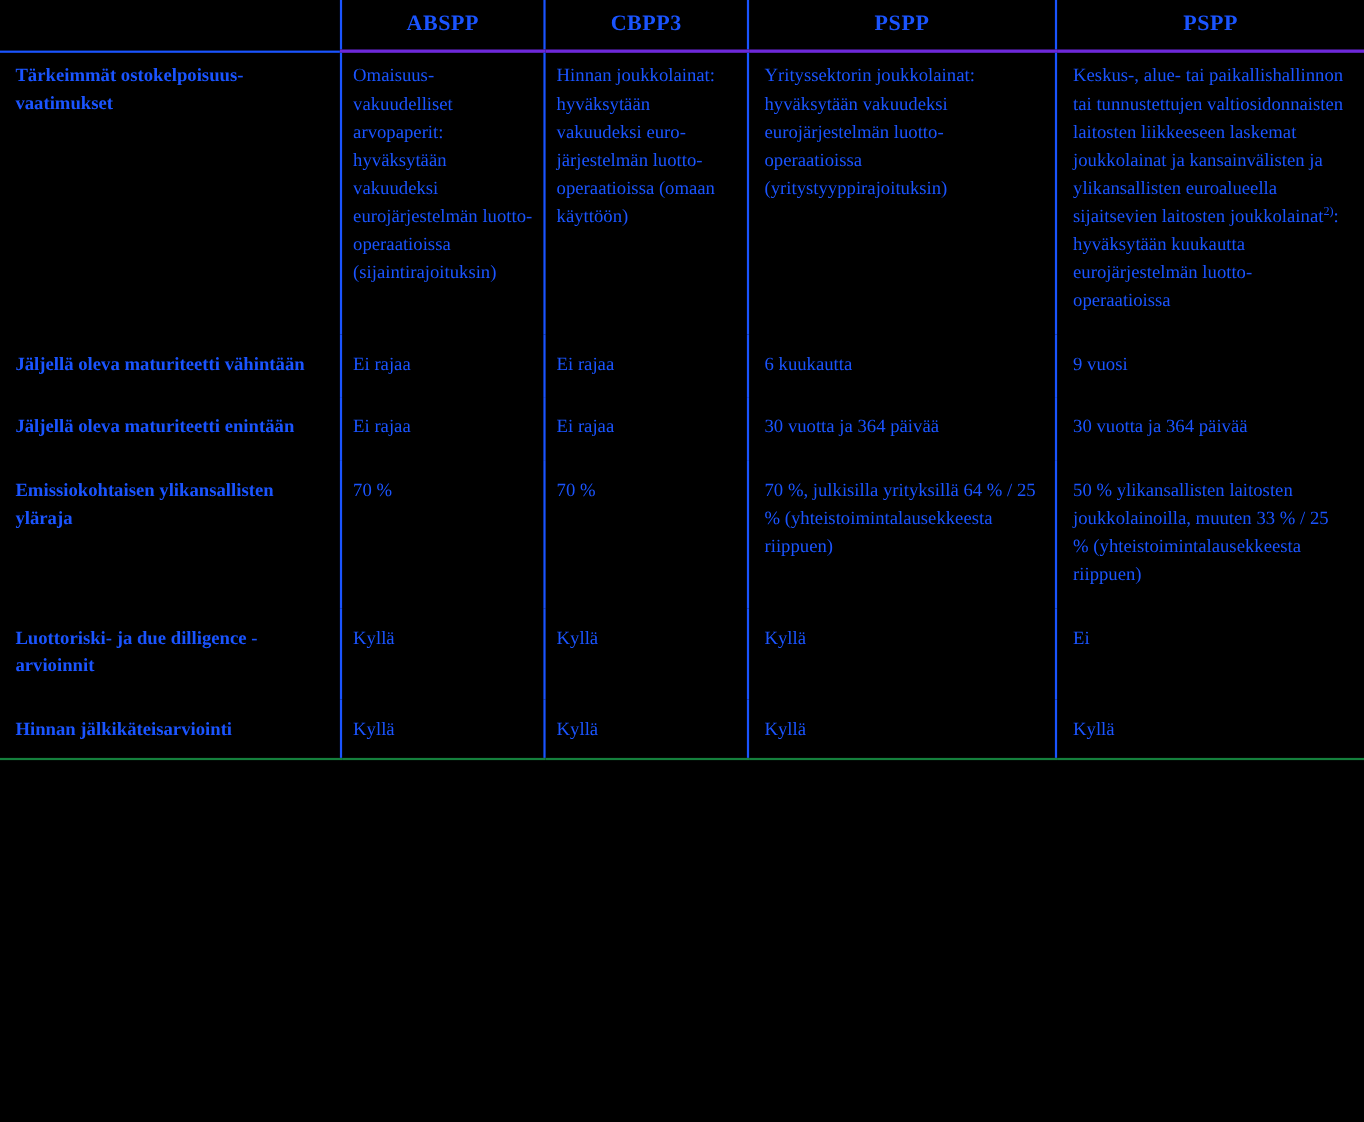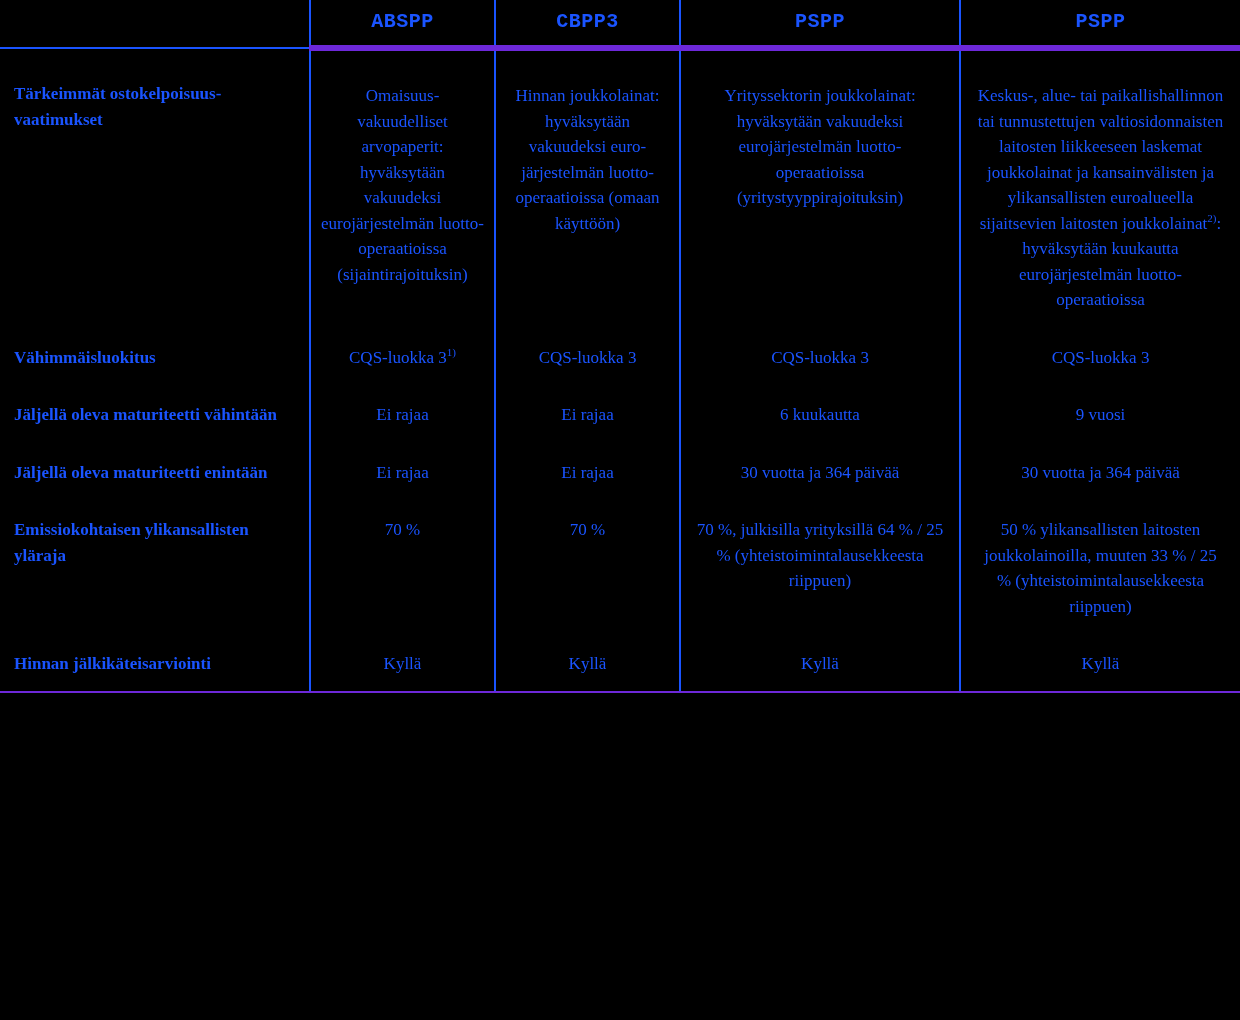--- a/index.html
+++ b/index.html
@@ -38,66 +38,64 @@
     color: #1a54ff;
     text-align: center;
     padding: 10px 6px 12px 6px;
     vertical-align: middle;
     letter-spacing: 0.5px;
   }
   thead th.corner {
     border-bottom: 2px solid #1a54ff;
   }
   thead th.colhead {
-    border-bottom: 6px solid #6d28d9;
+    border-bottom: 3px solid #6d28d9;
     border-left: 2px solid #1a54ff;
-    font-family: Liberation Mono, monospace;
   }
 
   tbody td {
     vertical-align: top;
     padding: 14px 10px 18px 10px;
     font-size: 17px;
     line-height: 1.5;
     color: #1a54ff;
   }
   tbody td.rowlabel {
     font-weight: bold;
     text-align: left;
     padding-left: 14px;
     padding-right: 12px;
   }
   tbody td.cell {
     border-left: 2px solid #1a54ff;
-    text-align: center;
     font-weight: normal;
   }
   tbody tr:last-child td {
     padding-bottom: 14px;
   }
   tbody tr:last-child td.rowlabel,
   tbody tr:last-child td.cell {
-    border-bottom: 2px solid #6d28d9;
+    border-bottom: 2px solid #15803d;
   }
   .narrow {
     display: block;
     margin: 0 auto;
     max-width: 165px;
   }
   .mid {
     display: block;
     margin: 0 auto;
     max-width: 250px;
   }
   sup {
     font-size: 11px;
     vertical-align: super;
     line-height: 0;
   }
-  .first-row td { padding-top: 32px; }
+  .first-row td { padding-top: 8px; }
 </style>
 </head>
 <body>
 
 <div class="sheet">
   <table class="comparison">
     <colgroup>
       <col class="c0">
         <col class="c1">
         <col class="c2">
@@ -124,35 +122,20 @@
             <span class="narrow">Hinnan joukkolainat: hyväksytään vakuudeksi euro-järjestelmän luotto-operaatioissa (omaan käyttöön)</span>
           </td>
         <td class="cell">
             <span class="mid">Yrityssektorin joukkolainat: hyväksytään vakuudeksi eurojärjestelmän luotto-operaatioissa (yritystyyppirajoituksin)</span>
           </td>
         <td class="cell">
             <span class="mid"><span>Keskus-, alue- tai paikallishallinnon tai tunnustettujen valtiosidonnaisten laitosten liikkeeseen laskemat joukkolainat ja kansainvälisten ja ylikansallisten euroalueella sijaitsevien laitosten joukkolainat</span><sup>2)</sup><span>: hyväksytään kuukautta eurojärjestelmän luotto-operaatioissa</span></span>
           </td>
       </tr>
 
-      <tr>
-        <td class="rowlabel">Vähimmäisluokitus</td>
-        <td class="cell">
-            <span class="narrow"><span>CQS-luokka 3</span><sup>1)</sup></span>
-          </td>
-        <td class="cell">
-            <span class="narrow">CQS-luokka 3</span>
-          </td>
-        <td class="cell">
-            <span class="mid">CQS-luokka 3</span>
-          </td>
-        <td class="cell">
-            <span class="mid">CQS-luokka 3</span>
-          </td>
-      </tr>
 
       <tr>
         <td class="rowlabel">Jäljellä oleva maturiteetti vähintään</td>
         <td class="cell">
             <span class="narrow">Ei rajaa</span>
           </td>
         <td class="cell">
             <span class="narrow">Ei rajaa</span>
           </td>
         <td class="cell">
@@ -189,20 +172,35 @@
           </td>
         <td class="cell">
             <span class="mid">70 %, julkisilla yrityksillä 64 % / 25 % (yhteistoimintalausekkeesta riippuen)</span>
           </td>
         <td class="cell">
             <span class="mid">50 % ylikansallisten laitosten joukkolainoilla, muuten 33 % / 25 % (yhteistoimintalausekkeesta riippuen)</span>
           </td>
       </tr>
 
 
+      <tr>
+        <td class="rowlabel">Luottoriski- ja due dilligence -arvioinnit</td>
+        <td class="cell">
+            <span class="narrow">Kyllä</span>
+          </td>
+        <td class="cell">
+            <span class="narrow">Kyllä</span>
+          </td>
+        <td class="cell">
+            <span class="mid">Kyllä</span>
+          </td>
+        <td class="cell">
+            <span class="mid">Ei</span>
+          </td>
+      </tr>
 
       <tr>
         <td class="rowlabel">Hinnan jälkikäteisarviointi</td>
         <td class="cell">
             <span class="narrow">Kyllä</span>
           </td>
         <td class="cell">
             <span class="narrow">Kyllä</span>
           </td>
         <td class="cell">

